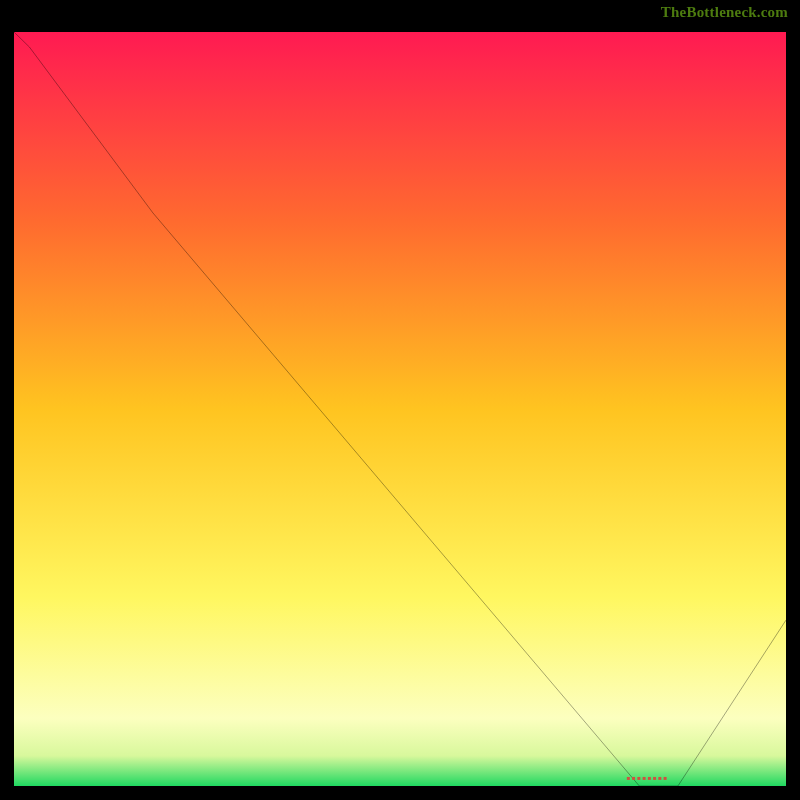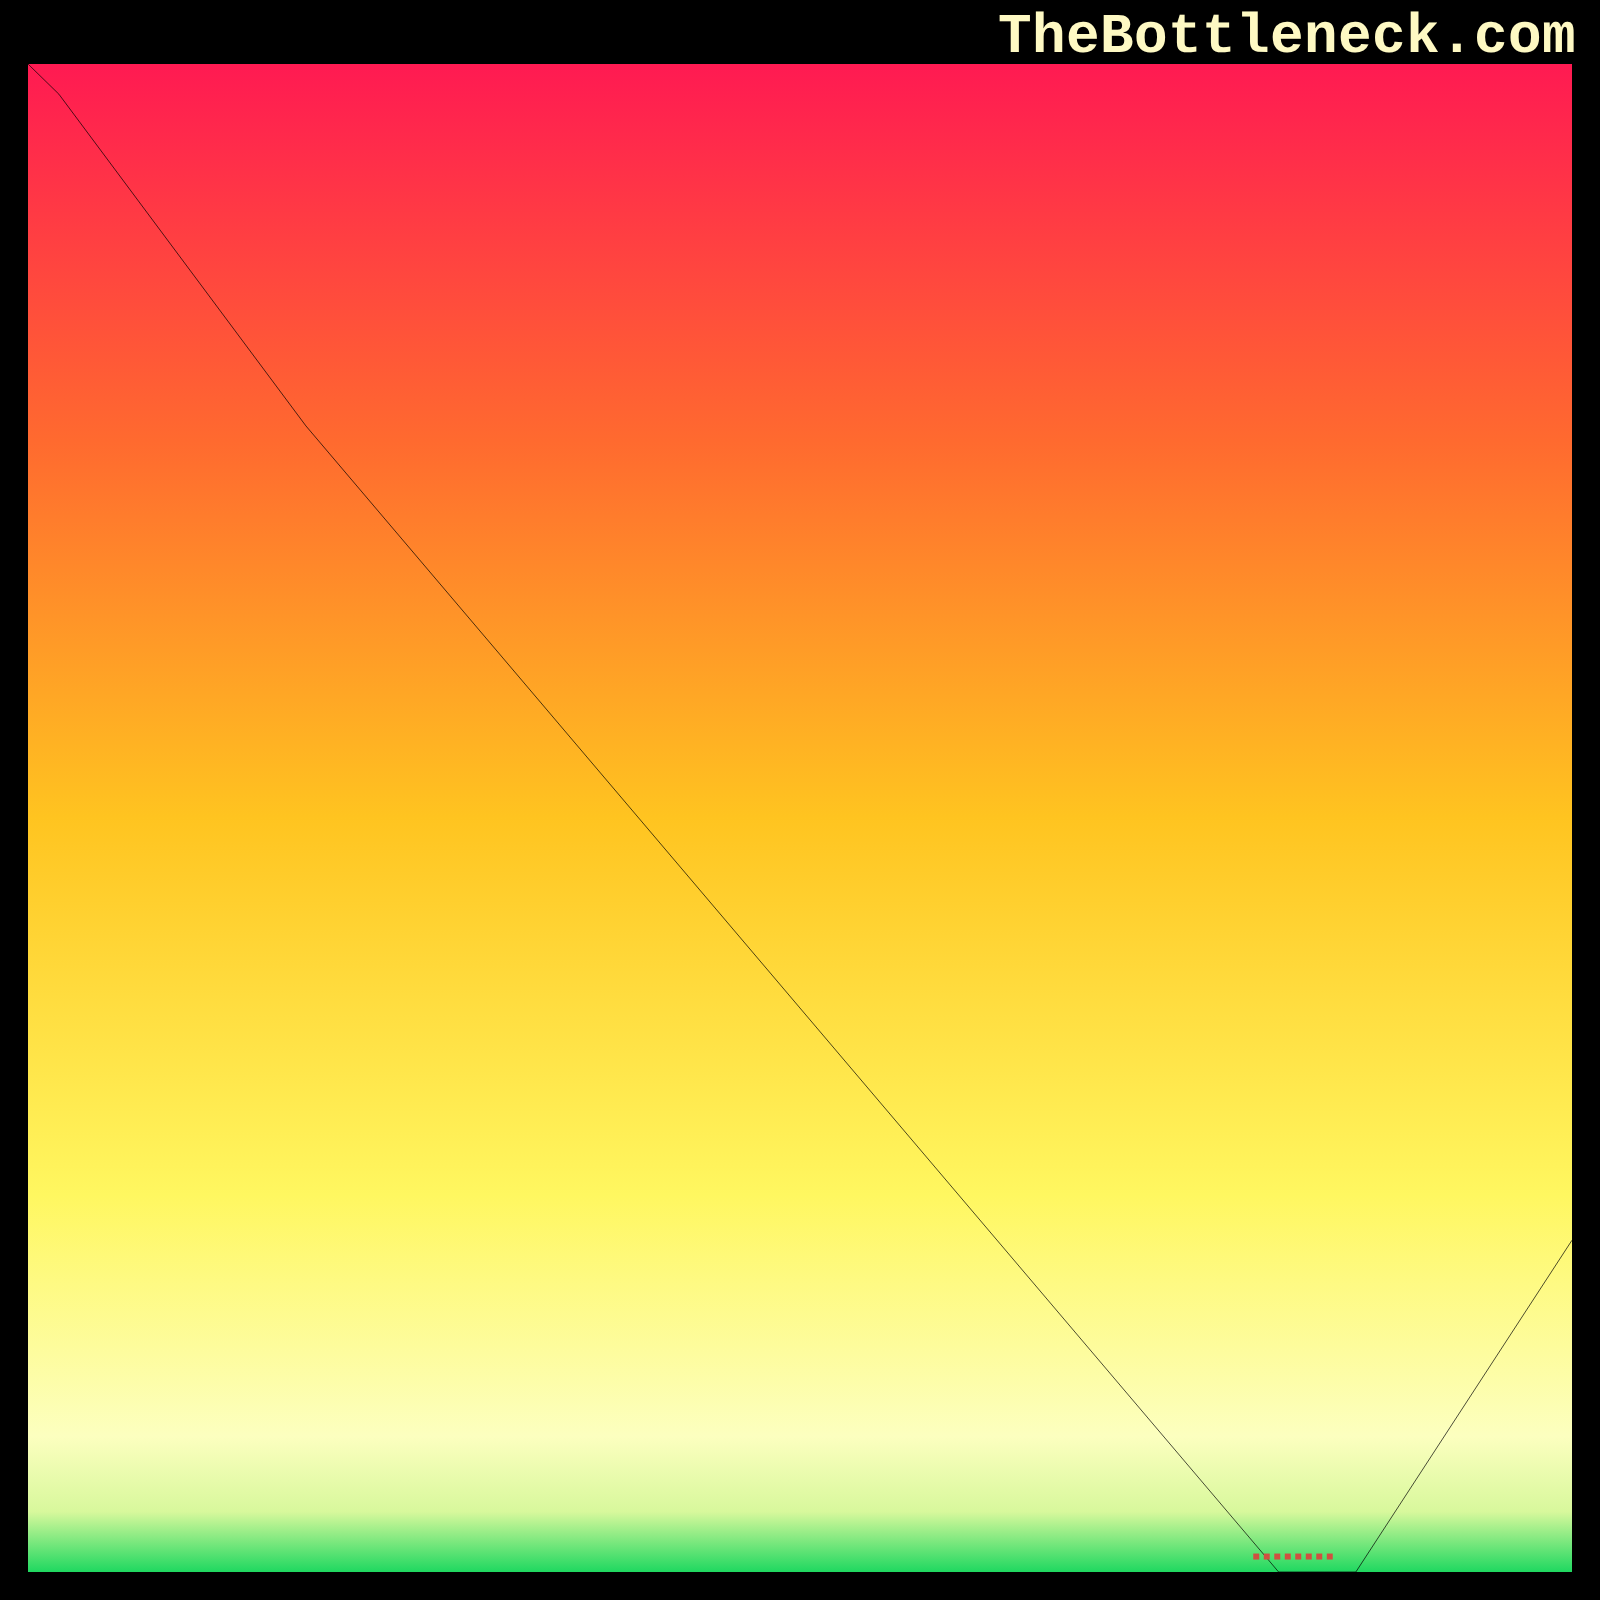--- a/index.html
+++ b/index.html
@@ -7,24 +7,24 @@
   .frame {
     position: relative;
     width: 800px;
     height: 800px;
     background: #000;
   }
   .watermark {
     position: absolute;
     top: 4px;
     right: 12px;
-    font-family: Liberation Mono, monospace;
-    font-size: 28px;
+    font-family: Liberation Serif, serif;
+    font-size: 15px;
     font-weight: bold;
-    color: #fef9c3;
+    color: #4d7c0f;
     letter-spacing: 0.2px;
   }
   .plot-area {
     position: absolute;
     left: 14px;
     top: 32px;
     width: 772px;
     height: 754px;
   }
   .plot-area svg {

